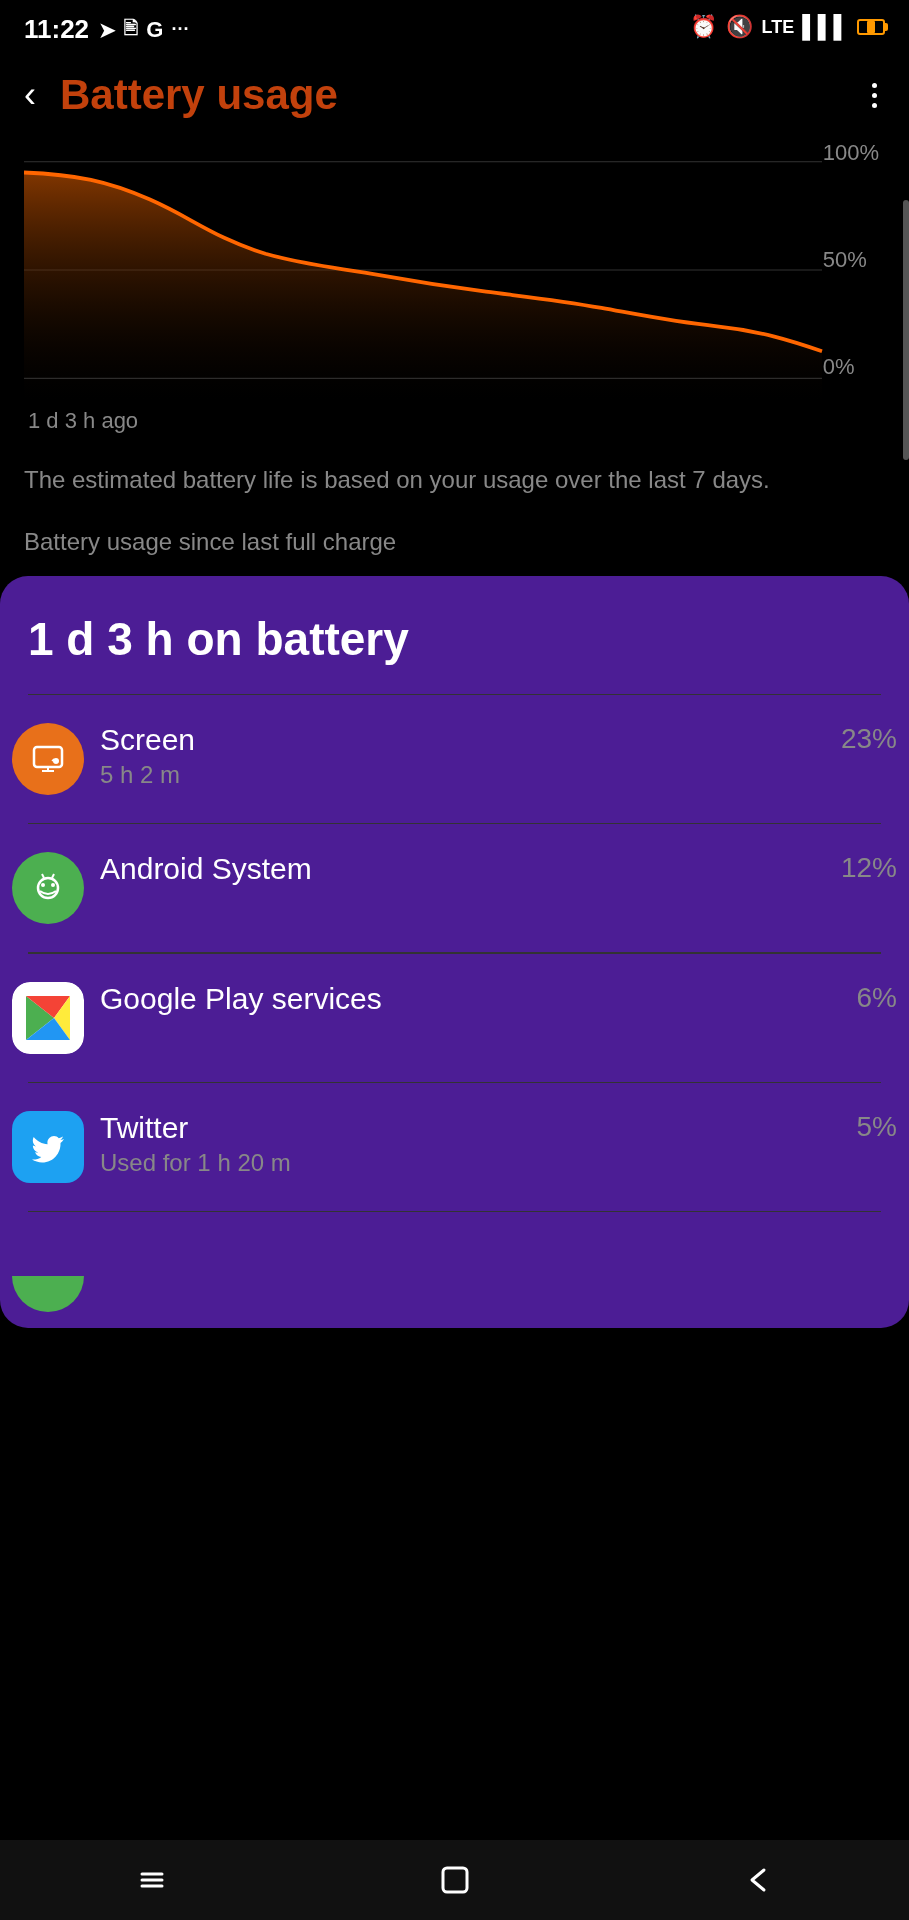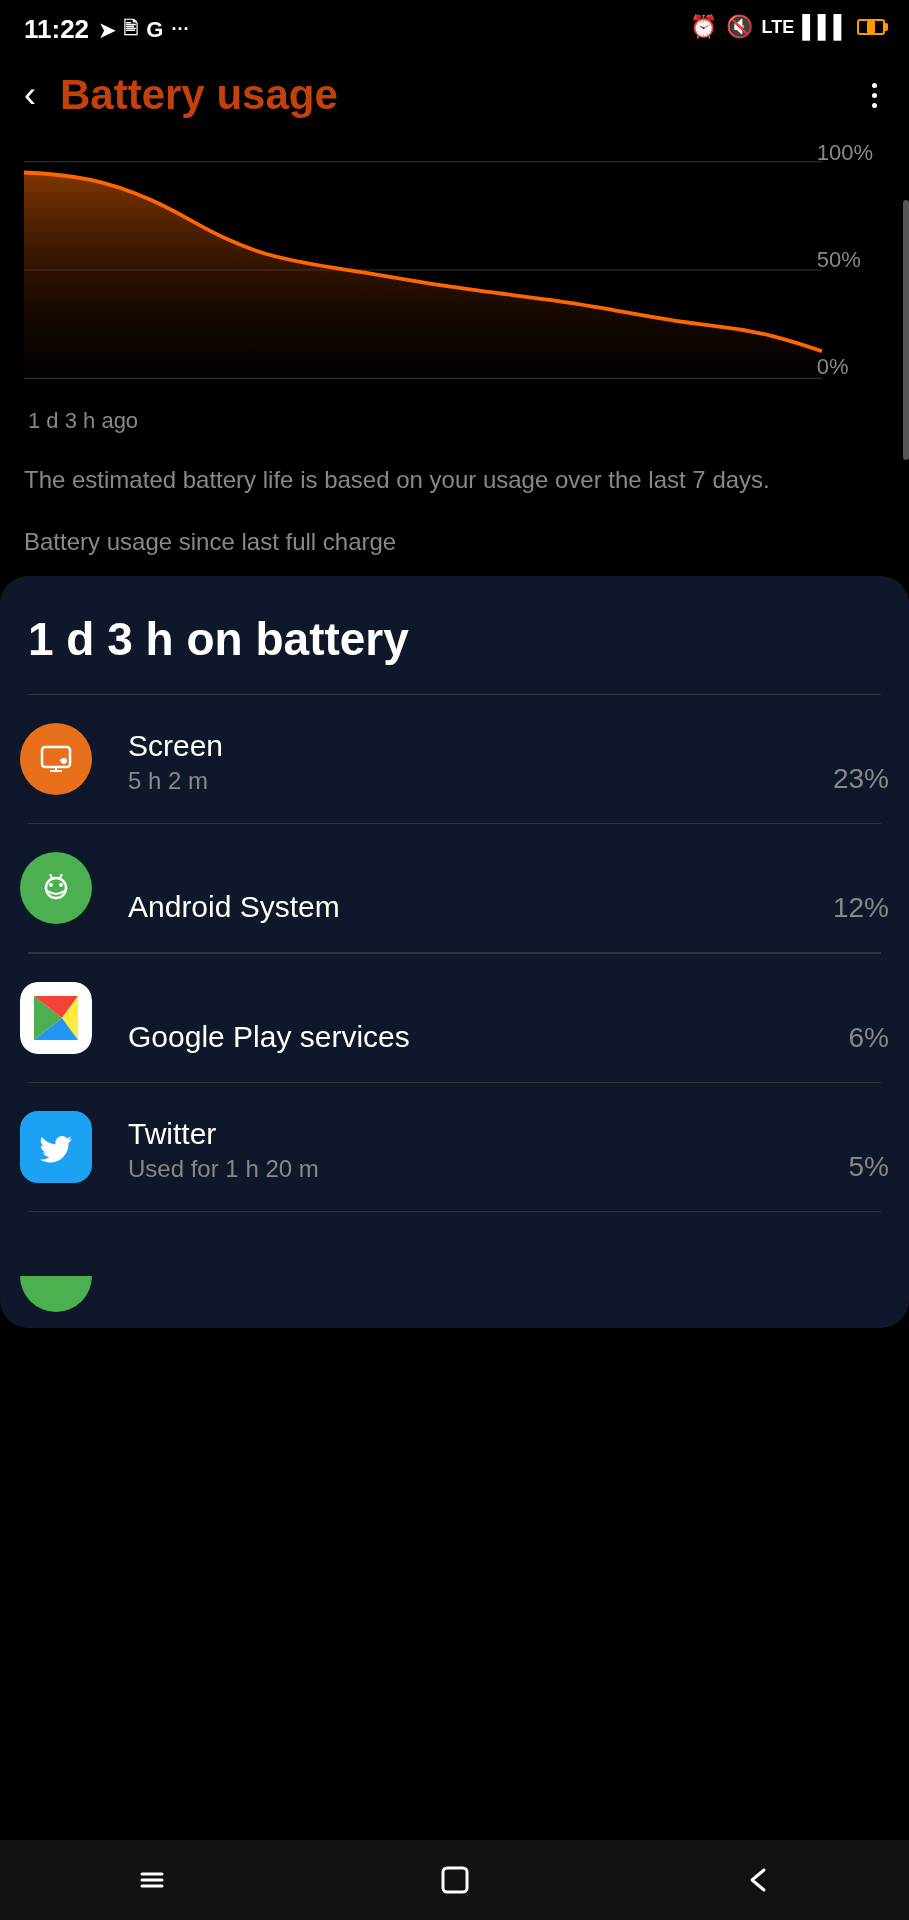--- a/index.html
+++ b/index.html
@@ -113,21 +113,21 @@
       margin: 0 24px 0 24px;
       position: relative;
       height: 260px;
     }
     .chart-svg {
       width: 100%;
       height: 100%;
     }
     .chart-labels {
       position: absolute;
-      right: 12px;
+      right: 6px;
       top: 0;
       height: 100%;
       display: flex;
       flex-direction: column;
       justify-content: space-between;
       padding: 0 0 20px 0;
     }
     .chart-label {
       font-size: 22px;
       color: #888;
@@ -150,21 +150,21 @@
     
     .section-header {
       font-size: 24px;
       color: #888;
       padding: 10px 24px 20px 24px;
       font-weight: 500;
     }
 
     
     .card {
-      background: #0f172a;
+      background: #4c1d95;
       border-radius: 28px;
       margin: 0 0;
       padding: 0;
     }
 
     .card-title {
       font-size: 46px;
       font-weight: bold;
       color: #fff;
       padding: 36px 28px 28px 28px;
@@ -172,23 +172,23 @@
 
     .divider {
       height: 1px;
       background: #333;
       margin: 0 28px;
     }
 
     
     .list-item {
       display: flex;
-      align-items: flex-end;
-      padding: 28px 20px;
-      gap: 36px;
+      align-items: flex-start;
+      padding: 28px 12px;
+      gap: 16px;
       cursor: pointer;
     }
     .list-item-icon {
       width: 72px;
       height: 72px;
       border-radius: 50%;
       display: flex;
       align-items: center;
       justify-content: center;
       flex-shrink: 0;

